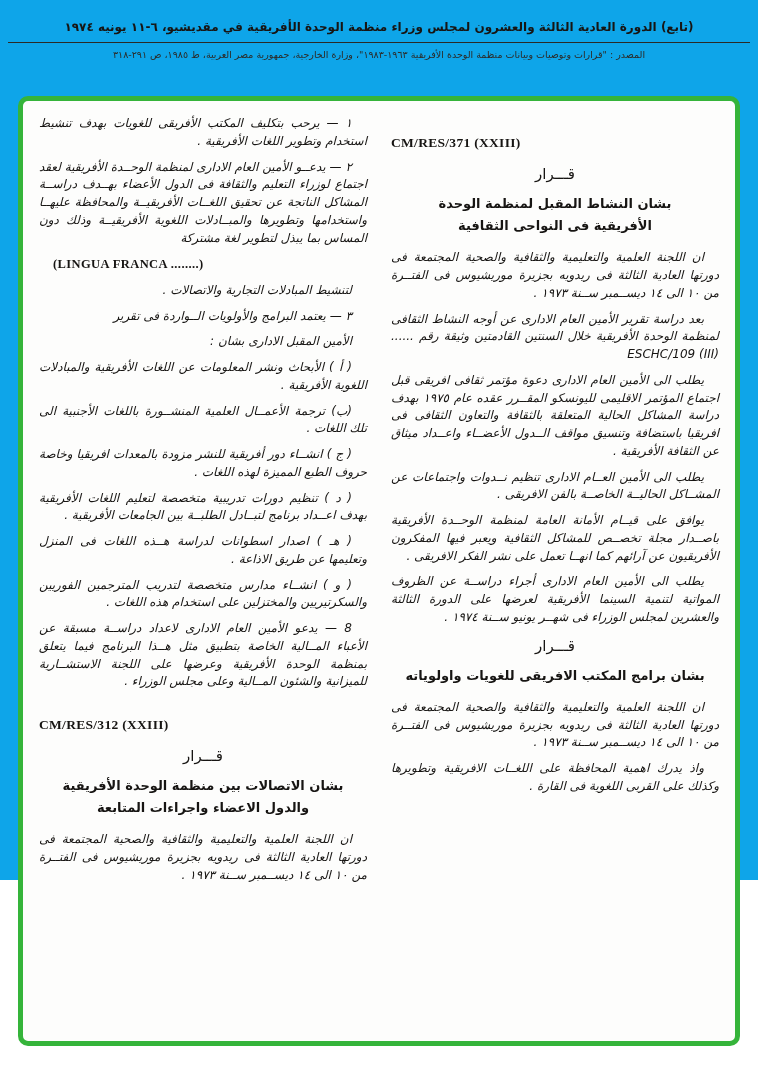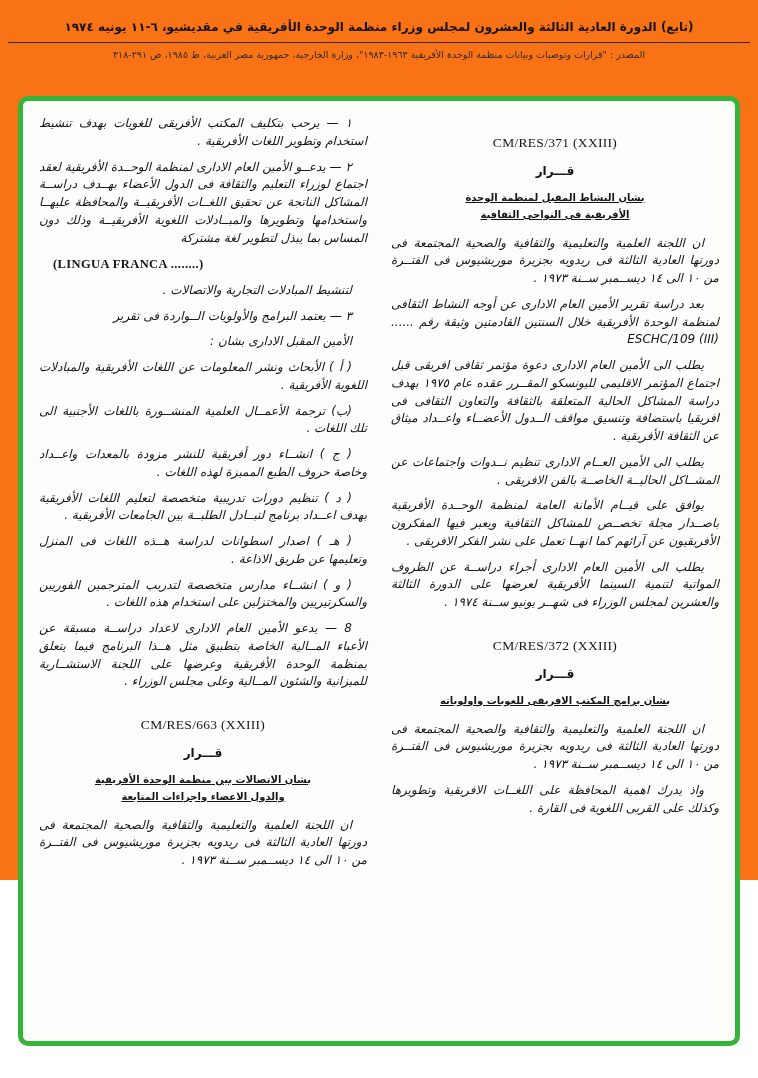--- a/index.html
+++ b/index.html
@@ -1,21 +1,21 @@
 <!DOCTYPE html>
 <html lang="ar"><head>
 <meta charset="utf-8">
 <style>
   * { margin: 0; padding: 0; box-sizing: border-box; }
   html, body { background: #ffffff; }
   body { width: 758px; height: 1078px; overflow: hidden; }
   .page {
     position: relative;
     width: 758px; height: 880px;
-    background: #f97316;
+    background: #0ea5e9;
     font-family: "DejaVu Sans", sans-serif;
     color: #171513;
   }
 
   
   .header { padding-top: 20px; text-align: center; direction: rtl; }
   .h1 { font-size: 12px; font-weight: bold; letter-spacing: 0.2px; }
   .hdr-rule { width: 742px; height: 1px; background: #2b2925; margin: 8px auto 6px auto; }
   .h2 { font-size: 9.5px; color: #2c2a26; }
 
@@ -35,42 +35,41 @@
     gap: 24px;
     padding: 14px 16px 10px 16px;
     height: 100%;
   }
   .col { flex: 1 1 0; font-size: 12px; line-height: 1.48; }
   .col-right { padding-top: 12px; }
 
   
   .res {
     direction: ltr;
-    text-align: center;
+    text-align: left;
     font-family: "Liberation Serif", serif;
-    font-weight: normal;
+    font-weight: bold;
     font-size: 13.5px;
     margin: 24px 0 10px 0;
     letter-spacing: 0.3px;
   }
   .col .res:first-child { margin-top: 6px; }
   .qarar {
     text-align: center;
-    font-weight: bold;
-    font-size: 12px;
+    font-weight: normal;
+    font-size: 15px;
     margin: 4px 0 8px 0;
   }
   .sub {
     text-align: center;
     font-weight: bold;
-    font-size: 10px;
+    font-size: 13px;
     line-height: 1.7;
     white-space: pre-line;
     margin: 0 0 12px 0;
-    text-decoration: underline;
   }
   .para {
     direction: rtl;
     text-align: justify;
     text-indent: 15px;
     margin: 0 0 8px 0;
     font-style: italic;
   }
   .latin-line {
     direction: ltr;
@@ -111,42 +110,41 @@
         <div class="res">CM/RES/371 (XXIII)</div>
         <div class="qarar">قـــرار</div>
         <div class="sub">بشان النشاط المقبل لمنظمة الوحدة
 الأفريقية فى النواحى الثقافية</div>
         <p class="para">ان اللجنة العلمية والتعليمية والثقافية والصحية المجتمعة فى دورتها العادية الثالثة فى ريدويه بجزيرة موريشيوس فى الفتــرة من ١٠ الى ١٤ ديســمبر ســنة ١٩٧٣ .</p>
         <p class="para">بعد دراسة تقرير الأمين العام الادارى عن أوجه النشاط الثقافى لمنظمة الوحدة الأفريقية خلال السنتين القادمتين وثيقة رقم ...... ESCHC/109 (III)</p>
         <p class="para">يطلب الى الأمين العام الادارى دعوة مؤتمر ثقافى افريقى قبل اجتماع المؤتمر الاقليمى لليونسكو المقــرر عقده عام ١٩٧٥ بهدف دراسة المشاكل الحالية المتعلقة بالثقافة والتعاون الثقافى فى افريقيا باستضافة وتنسيق مواقف الــدول الأعضــاء واعــداد ميثاق عن الثقافة الأفريقية .</p>
         <p class="para">يطلب الى الأمين العــام الادارى تنظيم نــدوات واجتماعات عن المشــاكل الحاليــة الخاصــة بالفن الافريقى .</p>
         <p class="para">يوافق على قيــام الأمانة العامة لمنظمة الوحــدة الأفريقية باصــدار مجلة تخصــص للمشاكل الثقافية ويعبر فيها المفكرون الأفريقيون عن آرائهم كما انهــا تعمل على نشر الفكر الافريقى .</p>
         <p class="para">يطلب الى الأمين العام الادارى أجراء دراســة عن الظروف المواتية لتنمية السينما الأفريقية لعرضها على الدورة الثالثة والعشرين لمجلس الوزراء فى شهــر يونيو ســنة ١٩٧٤ .</p>
-        <div class="res">CM/RES/372 (XXIII)</div>
         <div class="qarar">قـــرار</div>
         <div class="sub">بشان برامج المكتب الافريقى للغويات واولوياته</div>
         <p class="para">ان اللجنة العلمية والتعليمية والثقافية والصحية المجتمعة فى دورتها العادية الثالثة فى ريدويه بجزيرة موريشيوس فى الفتــرة من ١٠ الى ١٤ ديســمبر ســنة ١٩٧٣ .</p>
         <p class="para">واذ يدرك اهمية المحافظة على اللغــات الافريقية وتطويرها وكذلك على القربى اللغوية فى القارة .</p>
       </div>
 
       <div class="col col-left">
         <p class="para">١ — يرحب بتكليف المكتب الأفريقى للغويات بهدف تنشيط استخدام وتطوير اللغات الأفريقية .</p>
         <p class="para">٢ — يدعــو الأمين العام الادارى لمنظمة الوحــدة الأفريقية لعقد اجتماع لوزراء التعليم والثقافة فى الدول الأعضاء بهــدف دراســة المشاكل الناتجة عن تحقيق اللغــات الأفريقيــة والمحافظة عليهــا واستخدامها وتطويرها والمبــادلات اللغوية الأفريقيــة وذلك دون المساس بما يبذل لتطوير لغة مشتركة</p>
         <div class="latin-line">(LINGUA FRANCA ........)</div>
         <p class="para">لتنشيط المبادلات التجارية والاتصالات .</p>
         <p class="para">٣ — يعتمد البرامج والأولويات الــواردة فى تقرير</p>
         <p class="para">الأمين المقبل الادارى بشان :</p>
         <p class="para">( أ ) الأبحاث ونشر المعلومات عن اللغات الأفريقية والمبادلات اللغوية الأفريقية .</p>
         <p class="para">(ب) ترجمة الأعمــال العلمية المنشــورة باللغات الأجنبية الى تلك اللغات .</p>
-        <p class="para">( ج ) انشــاء دور أفريقية للنشر مزودة بالمعدات واعــداد وخاصة حروف الطبع المميزة لهذه اللغات .</p>
+        <p class="para">( ج ) انشــاء دور أفريقية للنشر مزودة بالمعدات افريقيا وخاصة حروف الطبع المميزة لهذه اللغات .</p>
         <p class="para">( د ) تنظيم دورات تدريبية متخصصة لتعليم اللغات الأفريقية بهدف اعــداد برنامج لتبــادل الطلبــة بين الجامعات الأفريقية .</p>
         <p class="para">( هـ ) اصدار اسطوانات لدراسة هــذه اللغات فى المنزل وتعليمها عن طريق الاذاعة .</p>
         <p class="para">( و ) انشــاء مدارس متخصصة لتدريب المترجمين الفوريين والسكرتيريين والمختزلين على استخدام هذه اللغات .</p>
         <p class="para">8 — يدعو الأمين العام الادارى لاعداد دراســة مسبقة عن الأعباء المــالية الخاصة بتطبيق مثل هــذا البرنامج فيما يتعلق بمنظمة الوحدة الأفريقية وعرضها على اللجنة الاستشــارية للميزانية والشئون المــالية وعلى مجلس الوزراء .</p>
-        <div class="res">CM/RES/663 (XXIII)</div>
+        <div class="res">CM/RES/312 (XXIII)</div>
         <div class="qarar">قـــرار</div>
         <div class="sub">بشان الاتصالات بين منظمة الوحدة الأفريقية
 والدول الاعضاء واجراءات المتابعة</div>
         <p class="para">ان اللجنة العلمية والتعليمية والثقافية والصحية المجتمعة فى دورتها العادية الثالثة فى ريدويه بجزيرة موريشيوس فى الفتــرة من ١٠ الى ١٤ ديســمبر ســنة ١٩٧٣ .</p>
       </div>
 
     </div>
   </div>
 
   <div class="pagenum">٢٥</div>

